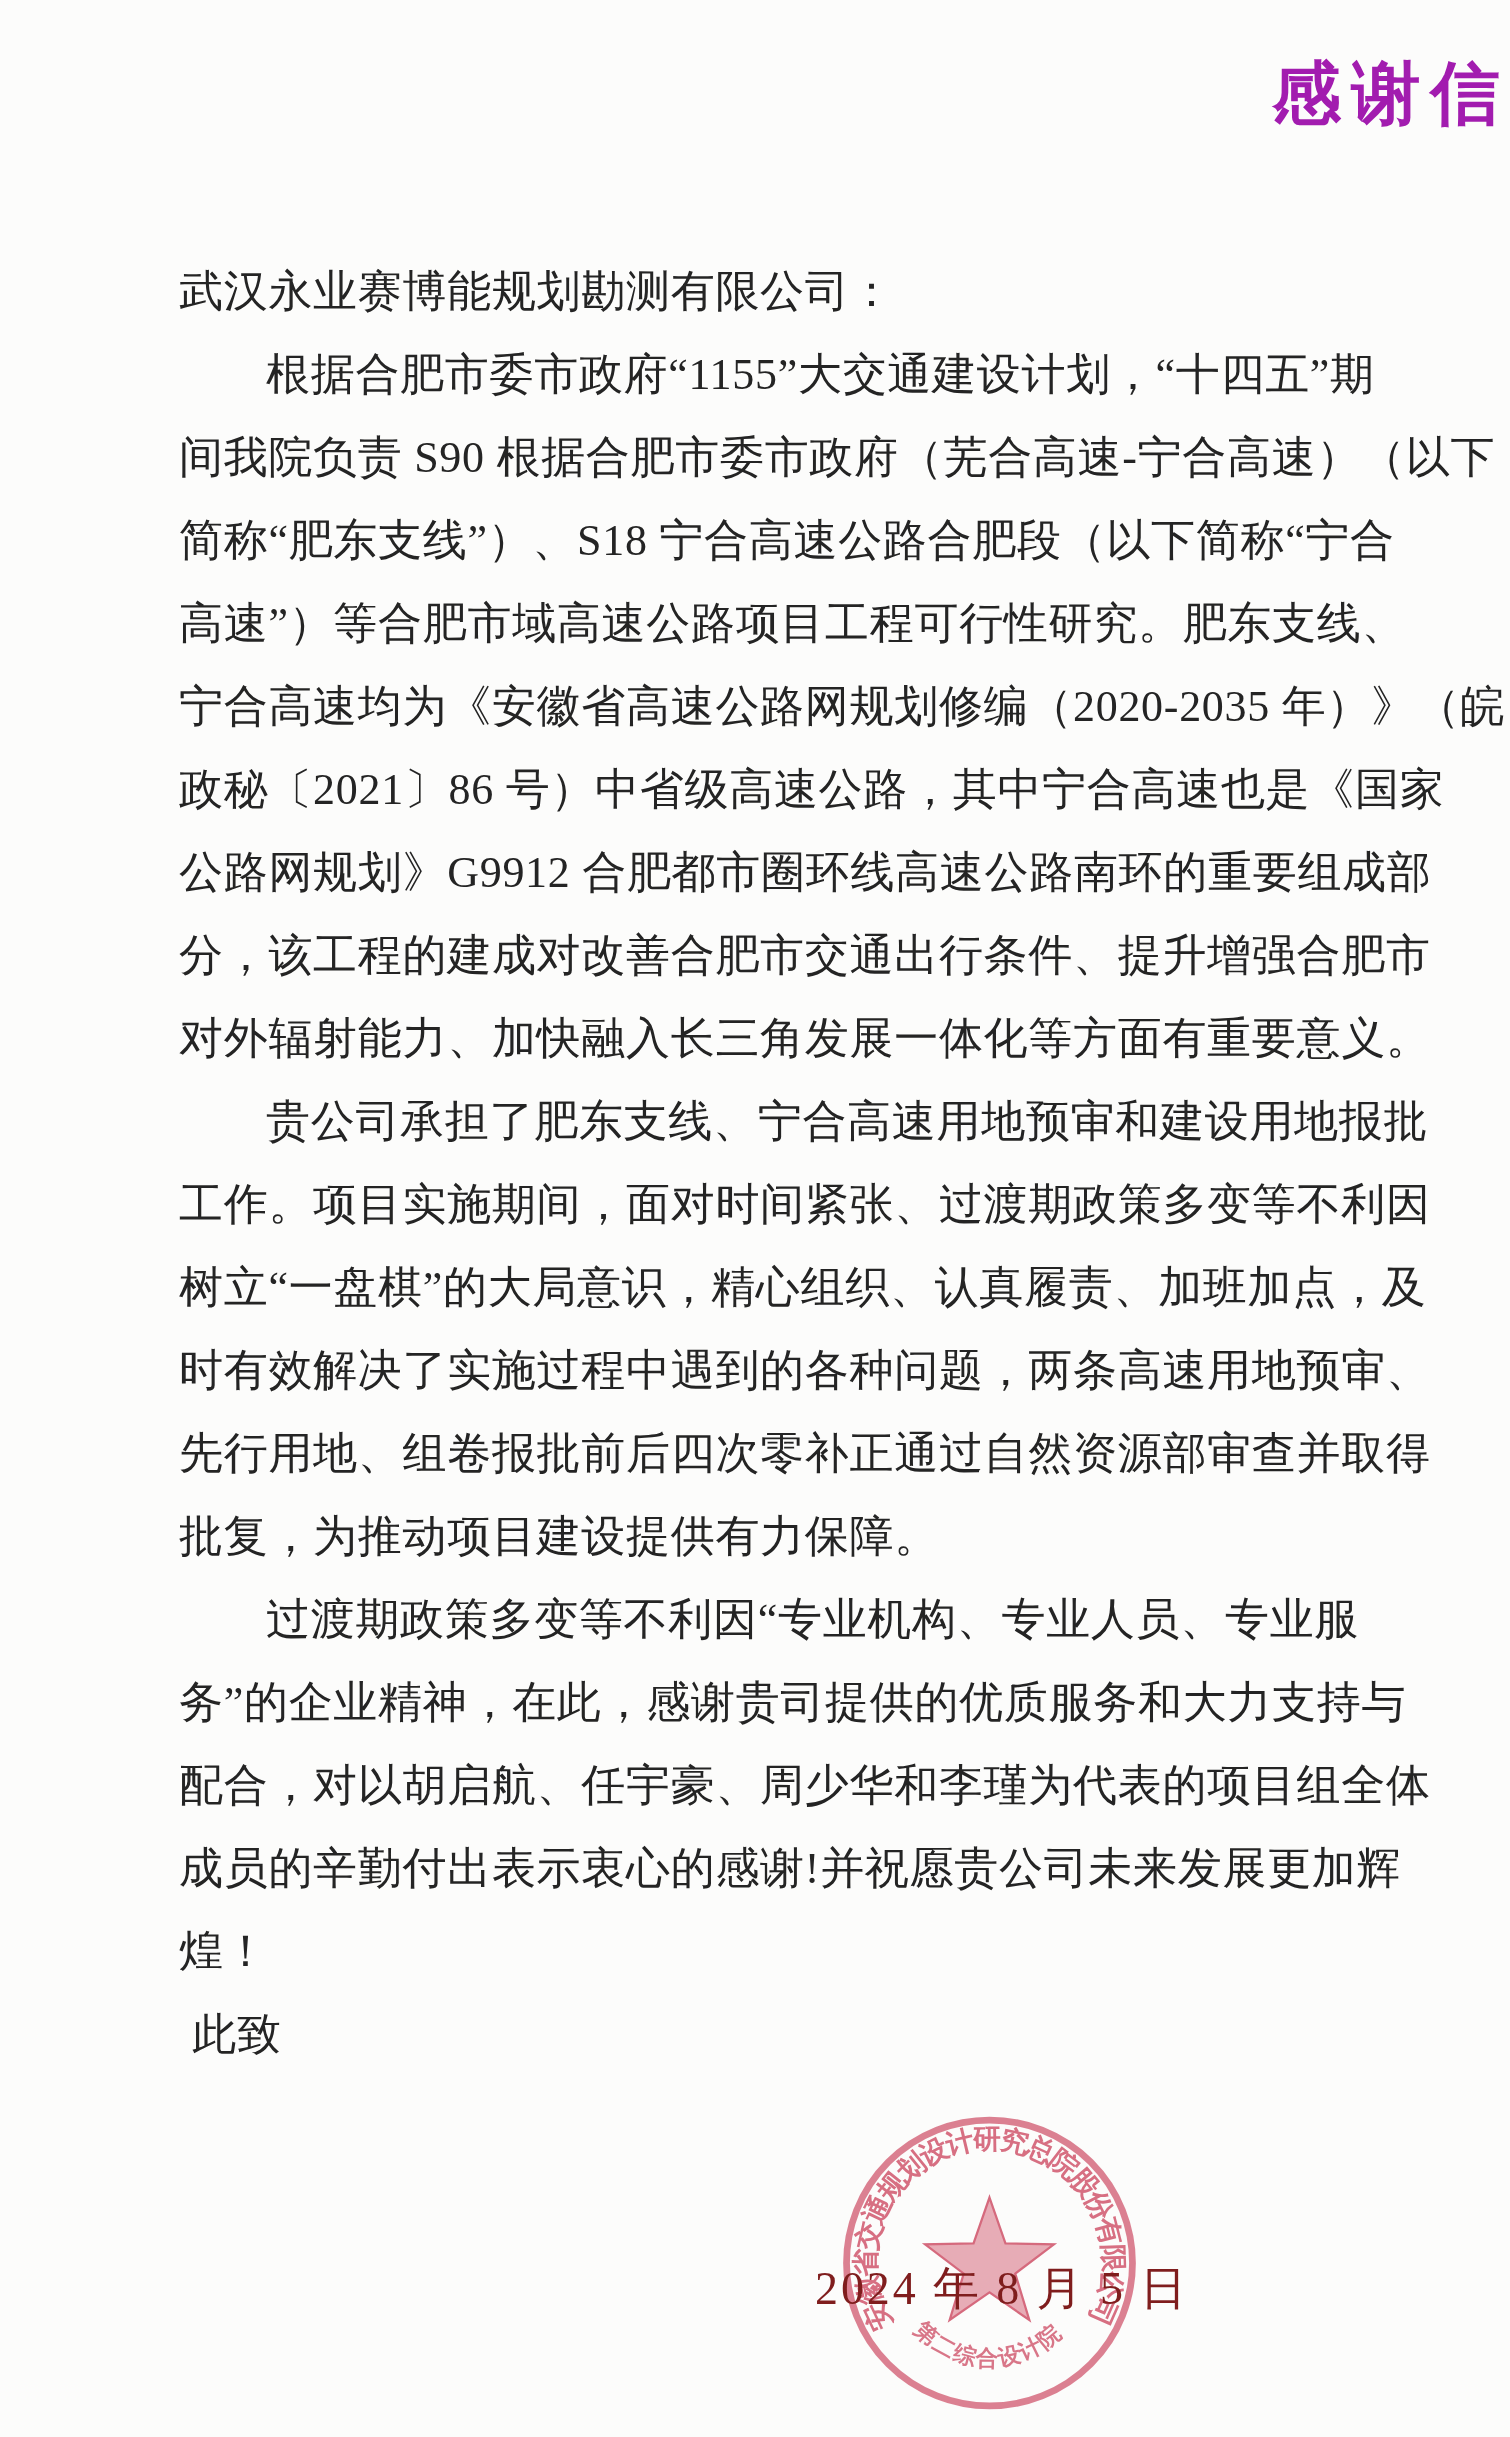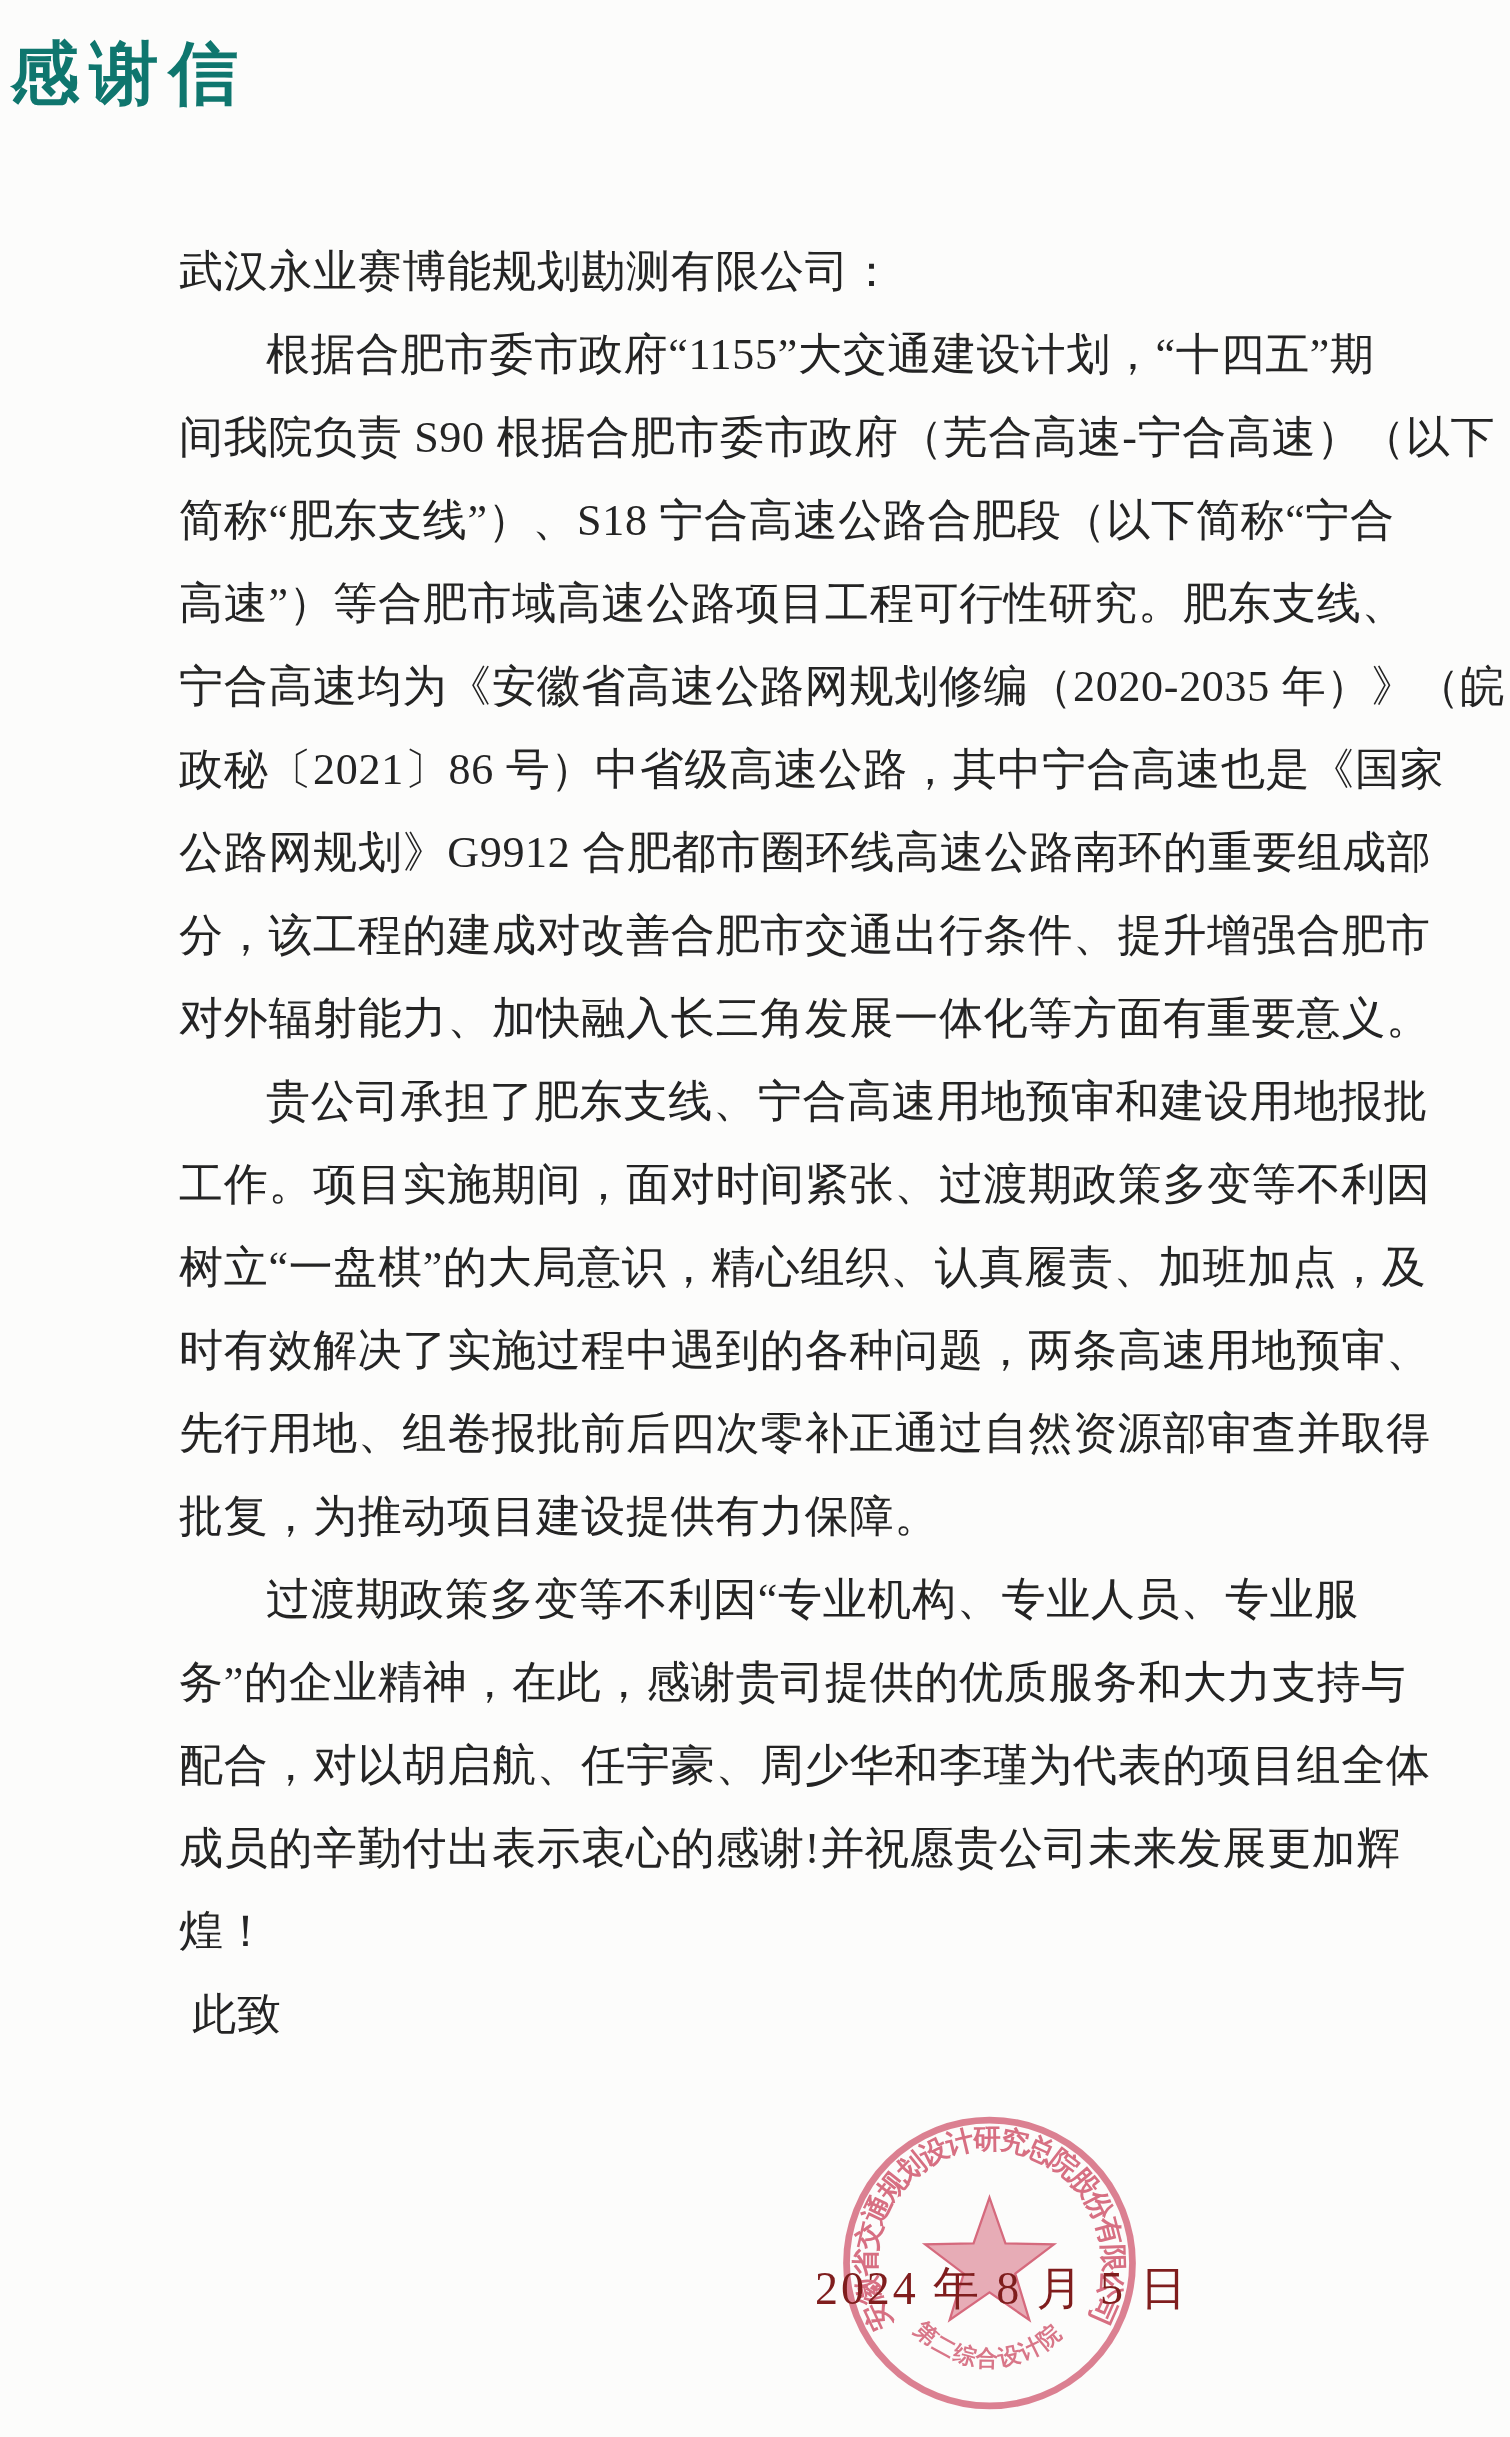--- a/index.html
+++ b/index.html
@@ -6,27 +6,27 @@
   .page{
     position:relative;
     width:1510px;height:2438px;
     margin:0 auto;
     background:#fcfcfb;
     font-family:"Liberation Serif","DejaVu Serif",serif;
     color:#242424;
     overflow:hidden;
   }
   .title{
-    padding-top:28px;
-    text-align:left;
+    padding-top:48px;
+    text-align:right;
     font-size:69px;
     font-weight:bold;
     letter-spacing:10.3px;
     text-indent:10.3px;
-    color:#0f766e;
+    color:#a21caf;
   }
   .content{
     margin:110px 175px 0 179px;
     font-size:44px;
     letter-spacing:0.7px;
   }
   .line{
     line-height:83px;
     height:83px;
     white-space:nowrap;

